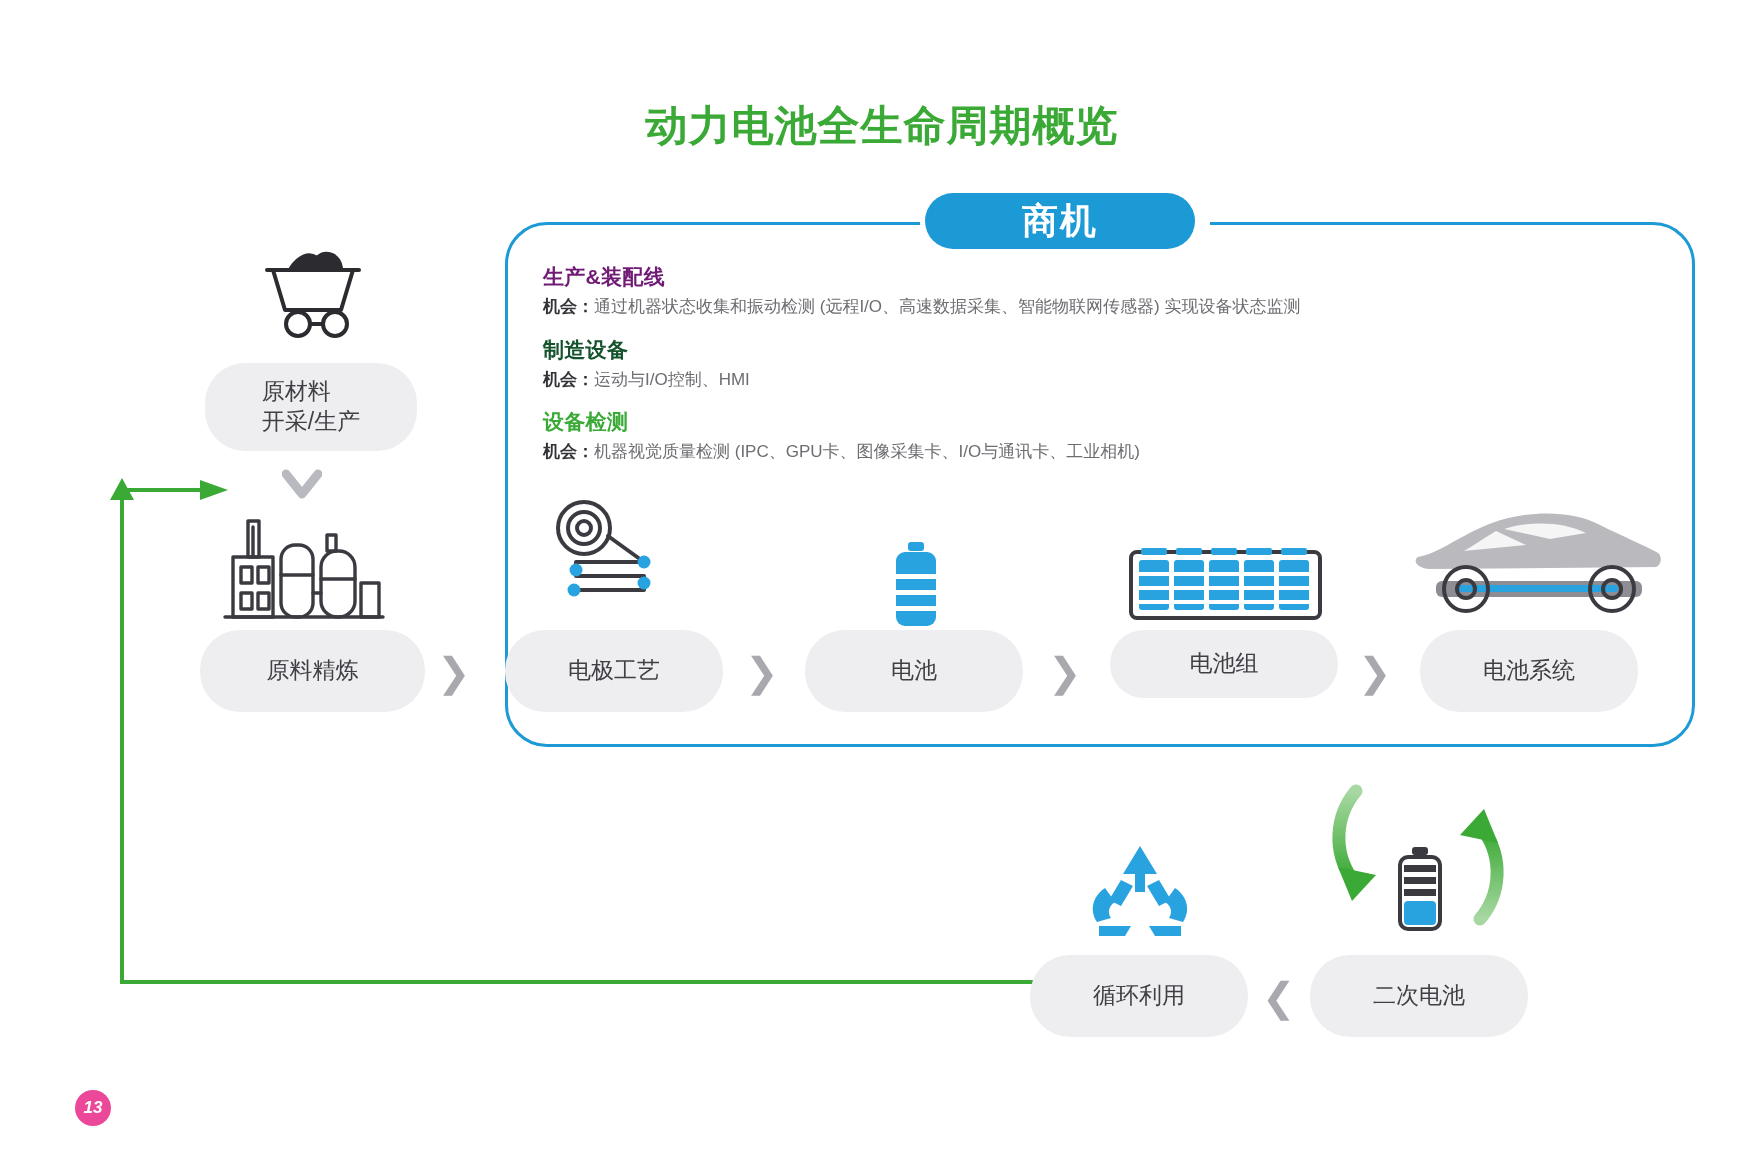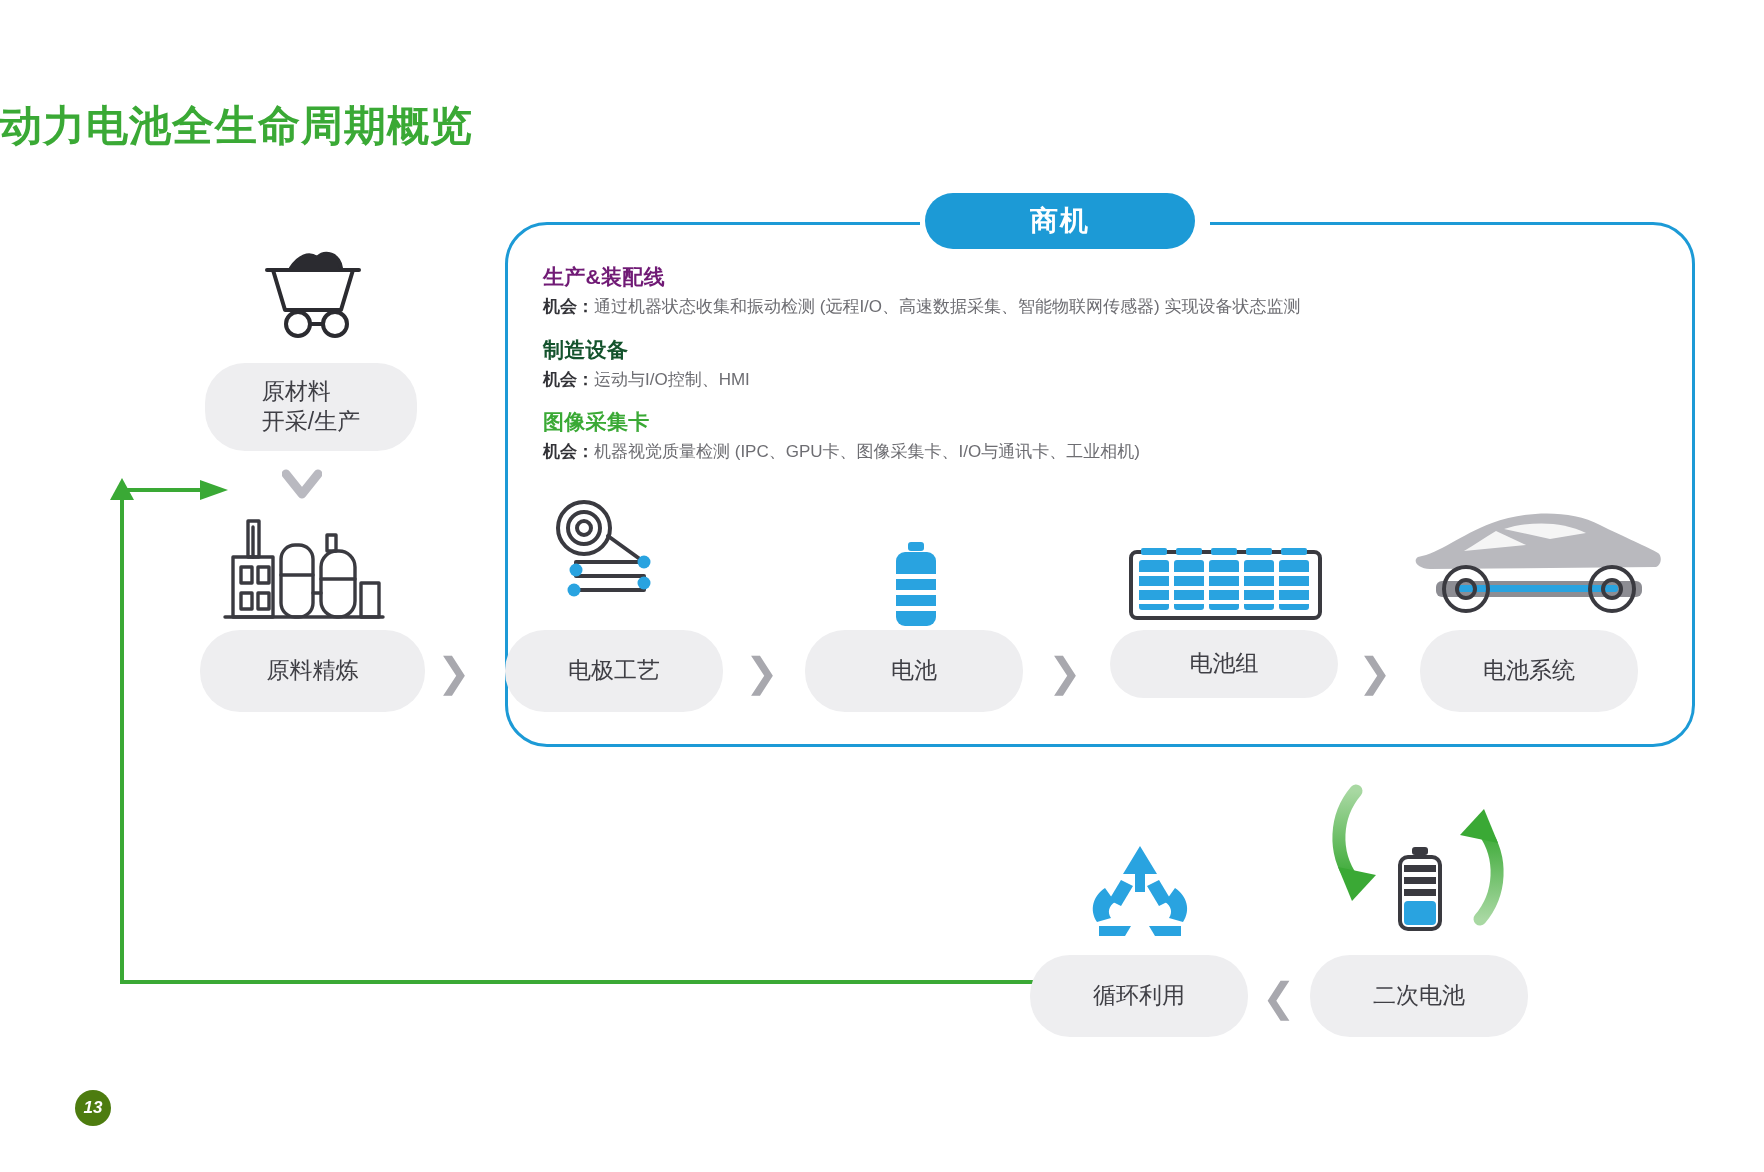--- a/index.html
+++ b/index.html
@@ -14,20 +14,21 @@
     font-family: "Liberation Sans", "DejaVu Sans", sans-serif;
     overflow: hidden;
   }
 
   
   .page-title {
     position: absolute;
     left: 0;
     top: 98px;
     width: 1764px;
+    text-align: center;
     font-size: 42px;
     font-weight: bold;
     color: #3aa935;
     letter-spacing: 1px;
   }
 
   
   .opp-box {
     position: absolute;
     left: 505px;
@@ -50,21 +51,21 @@
   }
   .opp-pill {
     position: absolute;
     left: 925px;
     top: 193px;
     width: 270px;
     height: 56px;
     background: #1c9ad6;
     border-radius: 28px;
     color: #ffffff;
-    font-size: 28px;
+    font-size: 36px;
     font-weight: bold;
     display: flex;
     align-items: center;
     justify-content: center;
     letter-spacing: 2px;
     text-align: right;
   }
 
   
   .opp-content {
@@ -157,21 +158,21 @@
   #return-path { position: absolute; left: 100px; top: 470px; width: 960px; height: 540px; }
 
   
   .page-num {
     position: absolute;
     left: 75px;
     top: 1090px;
     width: 36px;
     height: 36px;
     border-radius: 18px;
-    background: #4d7c0f;
+    background: #ec4899;
     color: #ffffff;
     font-size: 17px;
     font-weight: bold;
     font-style: italic;
     display: flex;
     align-items: center;
     justify-content: center;
   }
 </style>
 </head>
@@ -193,21 +194,21 @@
   </div>
 
   <div class="opp-group">
     <div class="opp-head navy">制造设备</div>
     <div class="opp-line">
       <b>机会：</b><span>运动与I/O控制、HMI</span>
     </div>
   </div>
 
   <div class="opp-group">
-    <div class="opp-head green">图像采集卡</div>
+    <div class="opp-head green">设备检测</div>
     <div class="opp-line">
       <b>机会：</b><span>机器视觉质量检测 (IPC、GPU卡、图像采集卡、I/O与通讯卡、工业相机)</span>
     </div>
   </div>
 
 </div>
 
 <div class="icon-box" id="icon-mine">
   <svg width="140" height="110" viewBox="0 0 140 110">
     <g fill="none" stroke="#2b2b30" stroke-width="4" stroke-linecap="round" stroke-linejoin="round">

